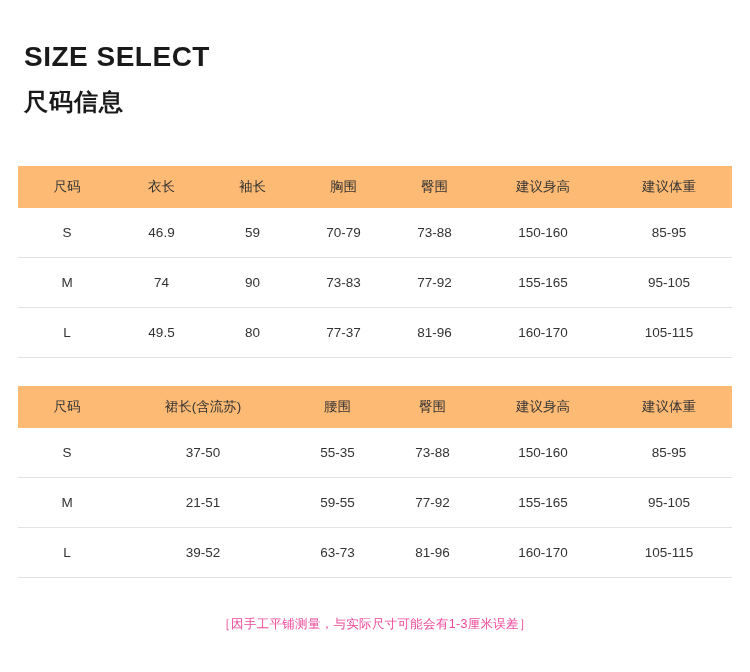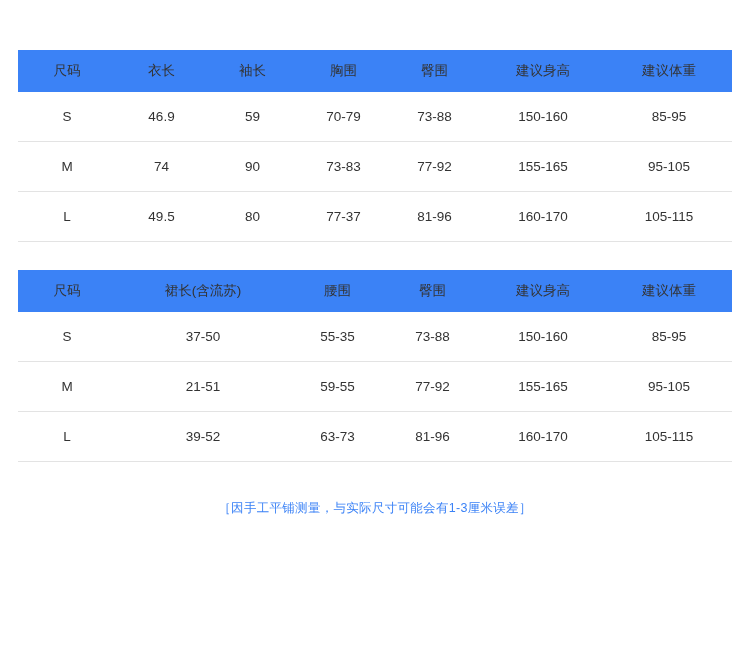--- a/index.html
+++ b/index.html
@@ -44,21 +44,21 @@
   .table-wrap {
     padding: 0 18px;
   }
   table.size-table {
     width: 714px;
     border-collapse: collapse;
     table-layout: fixed;
     font-size: 13px;
   }
   table.size-table thead th {
-    background: #3b82f6;
+    background: #fdba74;
     color: #333333;
     font-weight: normal;
     font-size: 13.5px;
     height: 40px;
     text-align: center;
     vertical-align: middle;
     border: none;
   }
   table.size-table tbody td {
     height: 47px;
@@ -71,31 +71,35 @@
   }
   table.size-table tbody tr:last-child td {
     border-bottom: 1px solid #e3e3e3;
   }
   .spacer-1 { height: 50px; }
   .spacer-2 { height: 28px; }
   .spacer-3 { height: 38px; }
   .footnote {
     text-align: center;
     font-size: 12.5px;
-    color: #3b82f6;
+    color: #ec4899;
     letter-spacing: 0.3px;
   }
   .col-size { width: 96px; }
   .col-wide { width: 124px; }
 </style>
 </head>
 <body>
 
 <div class="page">
 
+  <div class="heading">
+    <h1 class="title-en">SIZE SELECT</h1>
+    <h2 class="title-cn">尺码信息</h2>
+  </div>
 
   <div class="spacer-1"></div>
 
   <div class="table-wrap">
     <table class="size-table">
       <thead>
         <tr>
           <th class="col-size">尺码</th>
           <th>衣长</th>
           <th>袖长</th>

